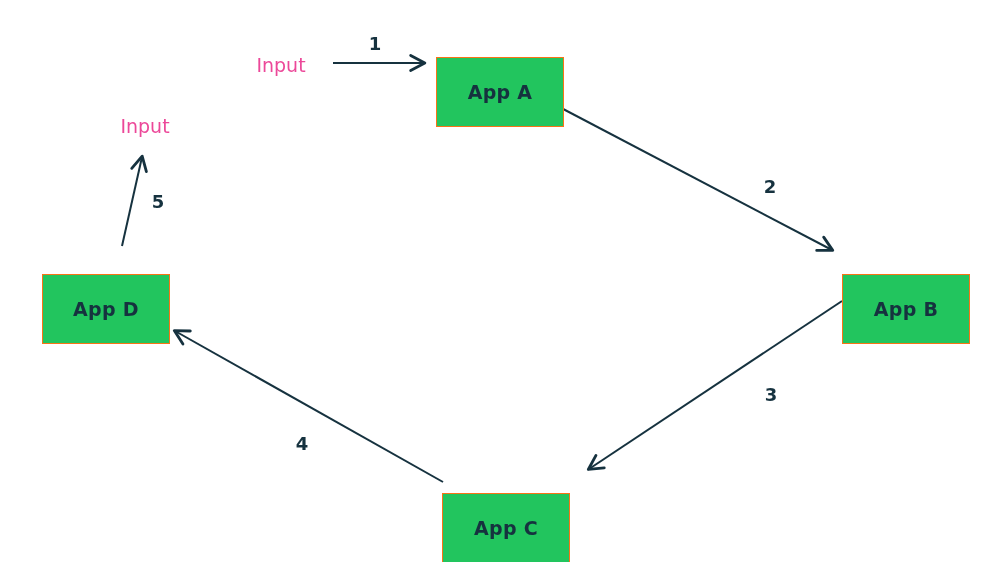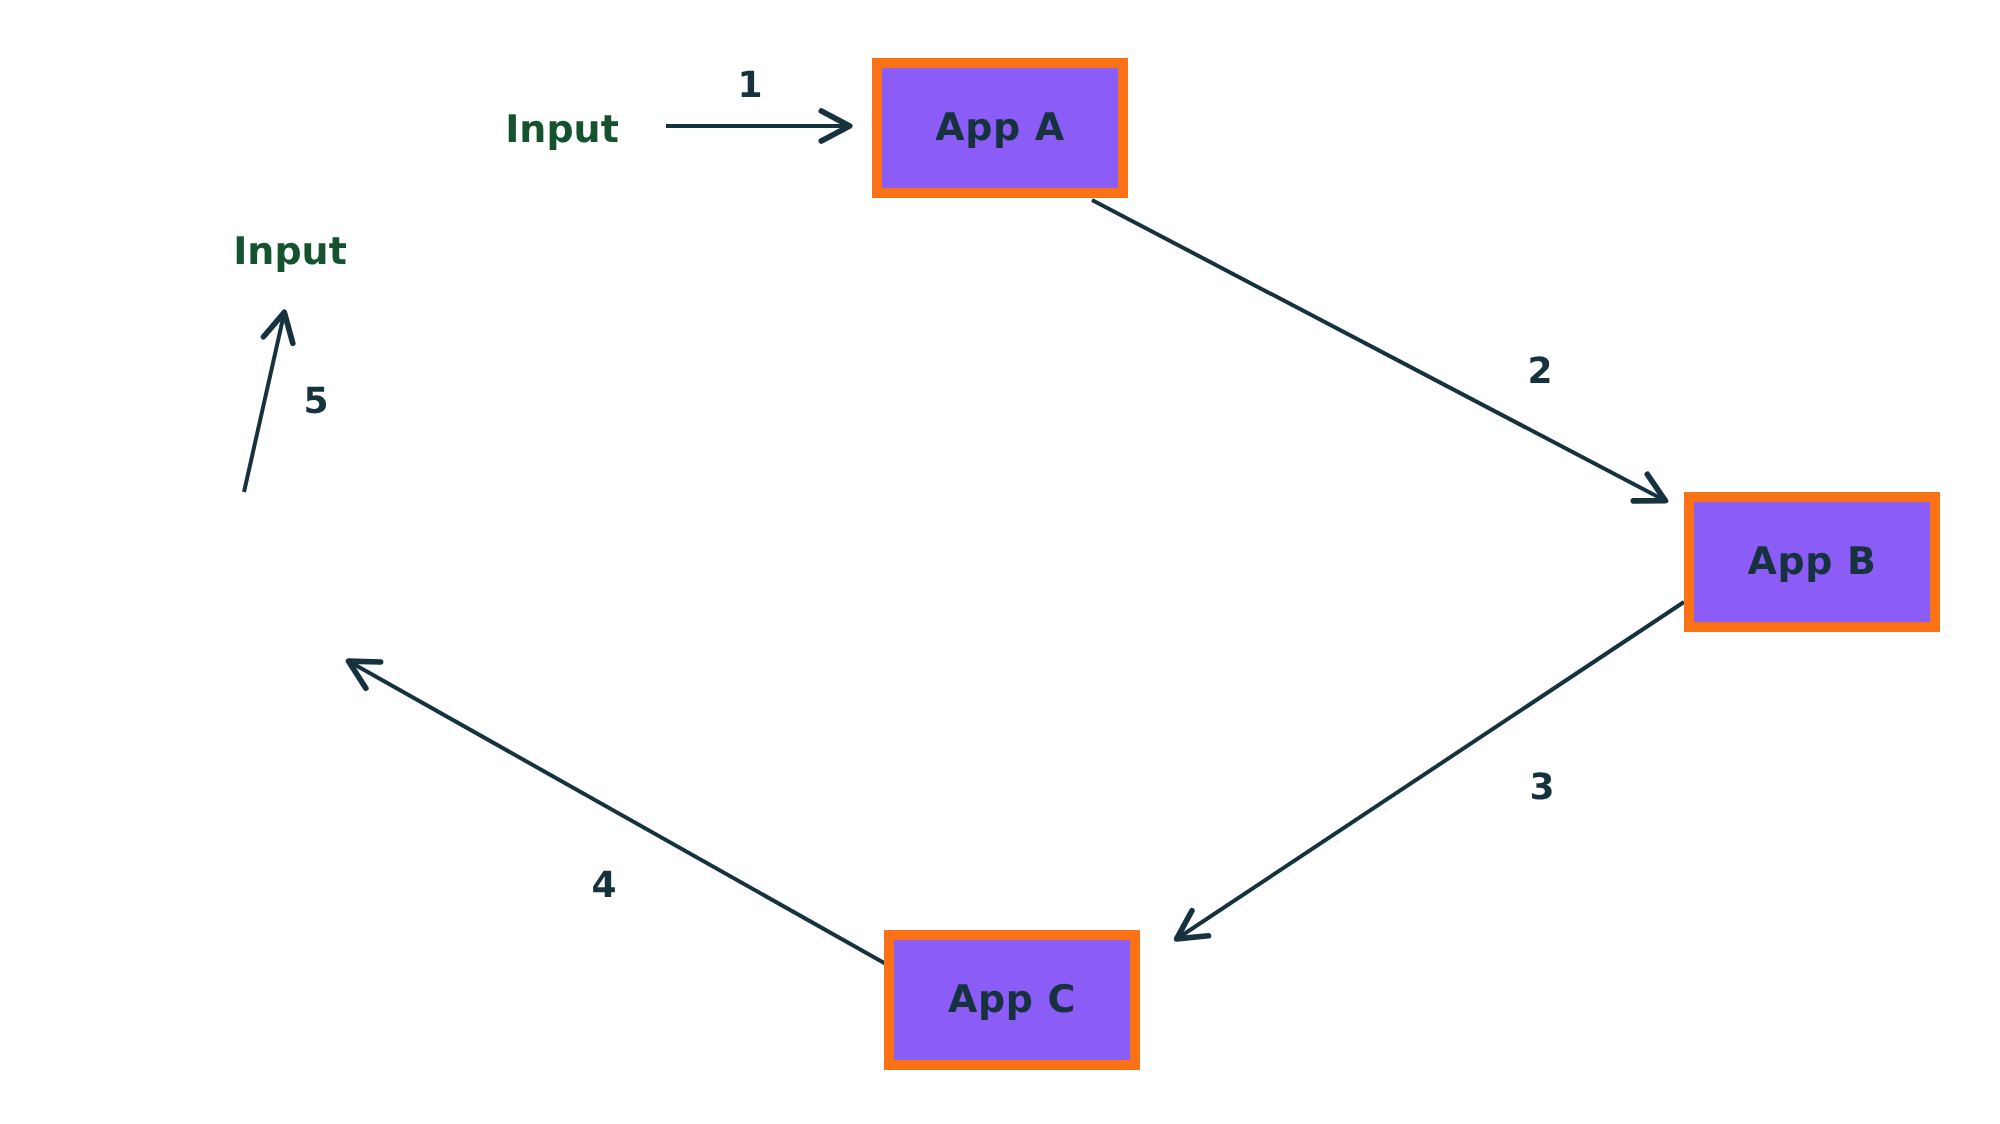--- a/index.html
+++ b/index.html
@@ -20,36 +20,37 @@
     left: 0;
     top: 0;
     width: 1000px;
     height: 562px;
   }
   .node {
     position: absolute;
     box-sizing: border-box;
     width: 128px;
     height: 70px;
-    border: 5px solid #f97316;
-    background: #8b5cf6;
+    border: 1px solid #f97316;
+    background: #22c55e;
     display: flex;
     align-items: center;
     justify-content: center;
     color: #16323f;
     font-size: 19px;
     font-weight: bold;
     letter-spacing: 0.3px;
+    margin-top: 28px;
   }
   .terminal-label {
     position: absolute;
     transform: translate(-50%, -50%);
-    color: #14532d;
+    color: #ec4899;
     font-size: 19px;
-    font-weight: bold;
+    font-weight: normal;
     white-space: nowrap;
   }
   .edge-label {
     position: absolute;
     transform: translate(-50%, -50%);
     color: #16323f;
     font-size: 18px;
     font-weight: bold;
   }
 </style>
@@ -70,20 +71,21 @@
     <line x1="443" y1="482" x2="175" y2="331" stroke="#16323f" stroke-width="2" marker-end="url(#openArrow)"></line>
     <line x1="122" y1="246" x2="142" y2="157" stroke="#16323f" stroke-width="2" marker-end="url(#openArrow)"></line>
   </svg>
 
   <div class="node" style="left:436px; top:29px;">App A</div>
 
   <div class="node" style="left:842px; top:246px;">App B</div>
 
   <div class="node" style="left:442px; top:465px;">App C</div>
 
+  <div class="node" style="left:42px; top:246px;">App D</div>
 
   <div class="terminal-label" style="left:281px; top:65px;">Input</div>
 
   <div class="terminal-label" style="left:145px; top:126px;">Input</div>
 
   <div class="edge-label" style="left:375px; top:43px;">1</div>
 
   <div class="edge-label" style="left:770px; top:186px;">2</div>
 
   <div class="edge-label" style="left:771px; top:394px;">3</div>

